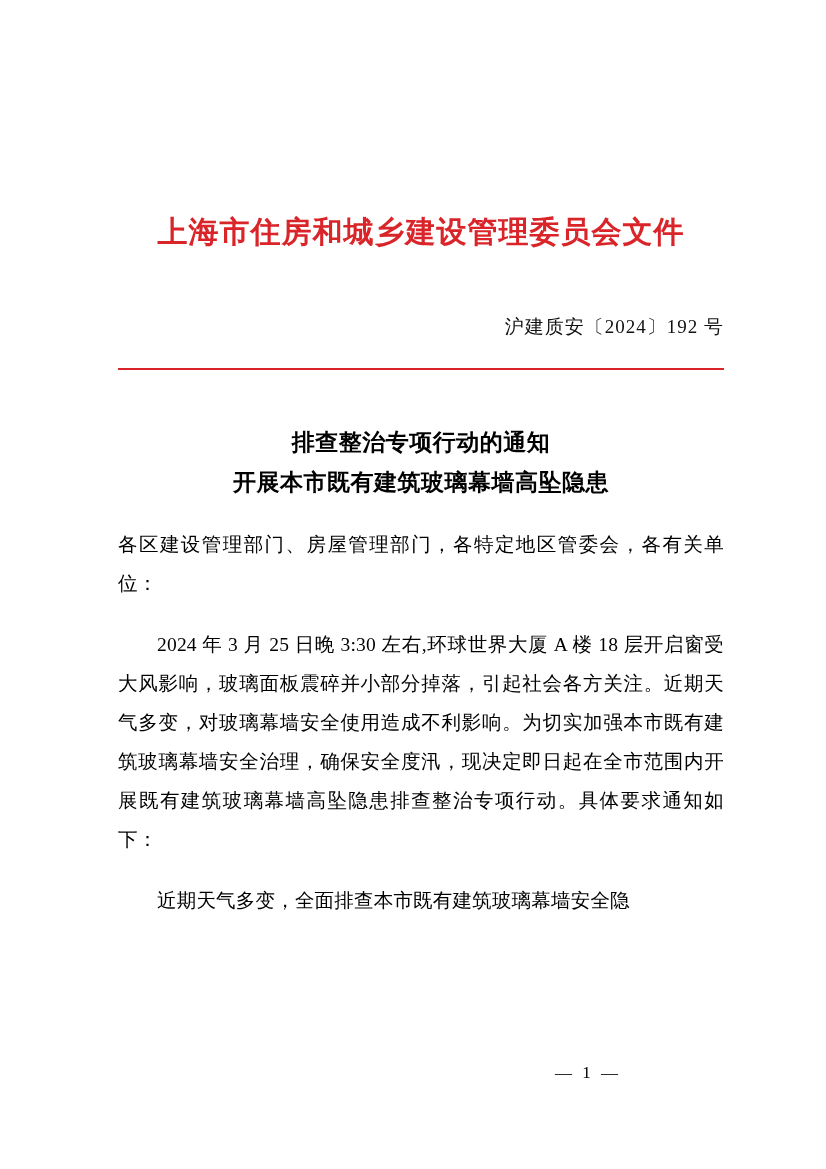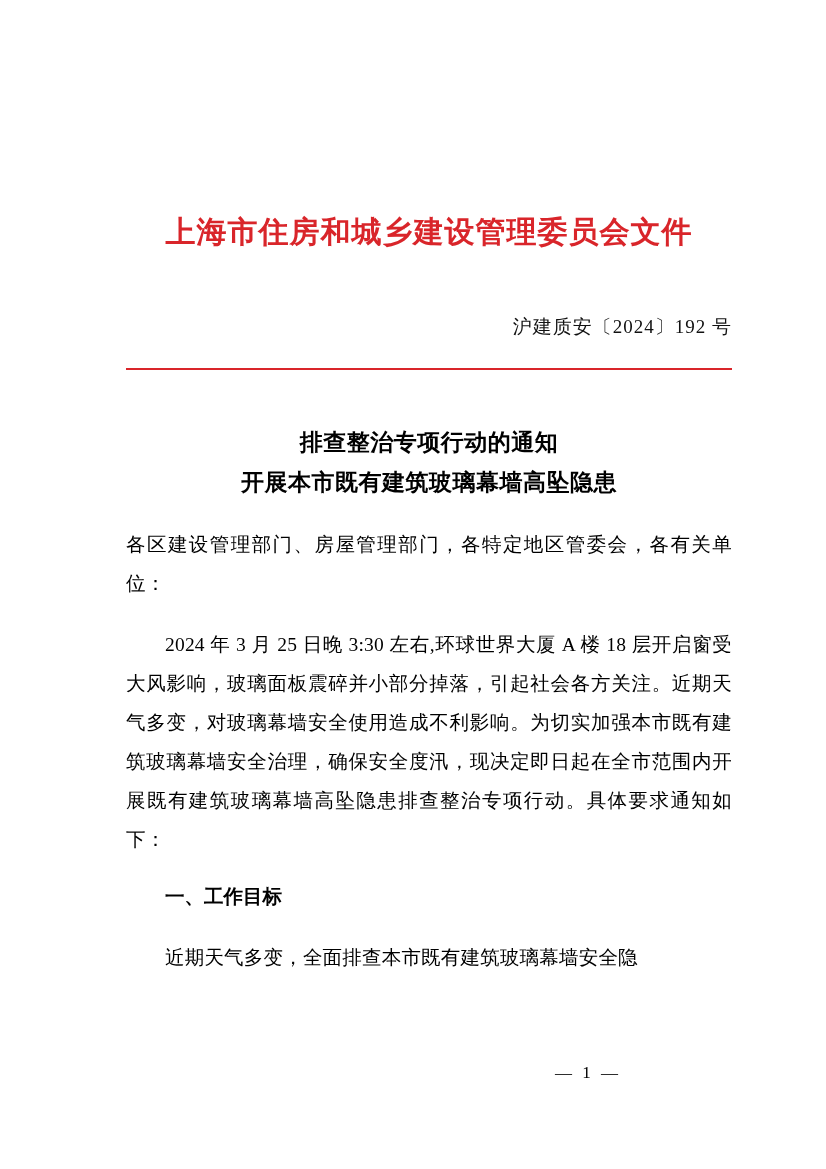--- a/index.html
+++ b/index.html
@@ -15,21 +15,21 @@
     position: relative;
     width: 826px;
     height: 1169px;
     margin: 0 auto;
     background: #ffffff;
     overflow: hidden;
     box-sizing: border-box;
   }
   .doc-body {
     position: absolute;
-    left: 126px;
+    left: 118px;
     top: 0;
     width: 606px;
     height: 842px;
   }
   .doc-title {
     margin-top: 212px;
     text-align: center;
     color: #d9252a;
     font-family: "Liberation Serif", "DejaVu Serif", serif;
     font-weight: bold;
@@ -107,19 +107,18 @@
 
     <div class="subject">
       <div>排查整治专项行动的通知</div>
       <div>开展本市既有建筑玻璃幕墙高坠隐患</div>
     </div>
 
     <div class="para">各区建设管理部门、房屋管理部门，各特定地区管委会，各有关单位：</div>
 
     <div class="para indent">2024 年 3 月 25 日晚 3:30 左右,环球世界大厦 A 楼 18 层开启窗受大风影响，玻璃面板震碎并小部分掉落，引起社会各方关注。近期天气多变，对玻璃幕墙安全使用造成不利影响。为切实加强本市既有建筑玻璃幕墙安全治理，确保安全度汛，现决定即日起在全市范围内开展既有建筑玻璃幕墙高坠隐患排查整治专项行动。具体要求通知如下：</div>
 
-    <div class="section-heading">一、工作目标</div>
 
     <div class="para indent">近期天气多变，全面排查本市既有建筑玻璃幕墙安全隐</div>
   </div>
 
   <div class="page-number">— 1 —</div>
 </div>
 
 </body></html>

